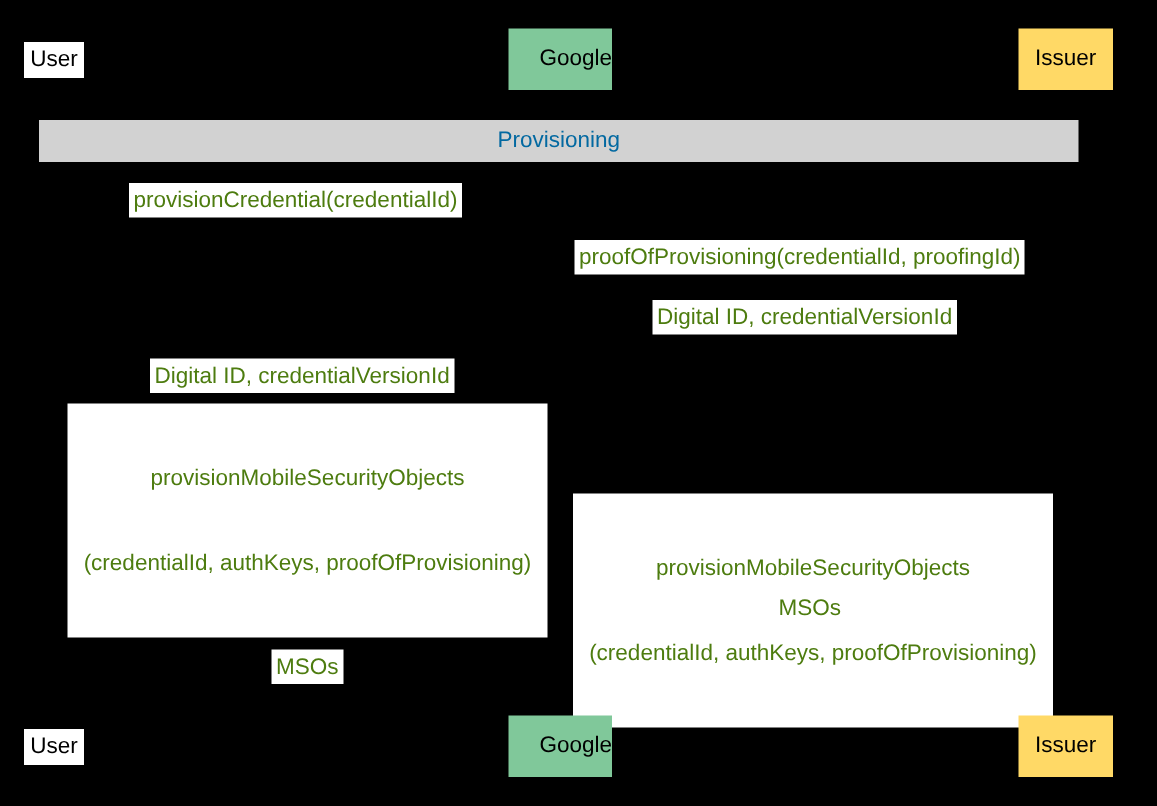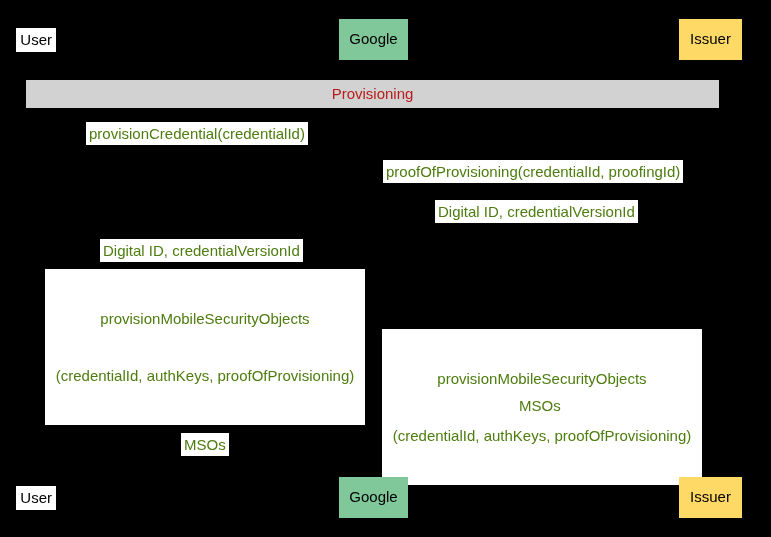--- a/index.html
+++ b/index.html
@@ -26,35 +26,36 @@
     align-items: center;
     justify-content: center;
     color: #000000;
     font-size: 15px;
     line-height: 1.1;
     white-space: nowrap;
   }
   .participant.plain {
     background: #ffffff;
     padding: 0 4px;
-    justify-content: flex-end;
+    justify-content: center;
   }
   .participant.green {
     background: #80c89a;
+    justify-content: flex-end;
   }
   .participant.yellow {
     background: #ffd966;
     text-align: right;
   }
   
   .fragment-bar {
     position: absolute;
     box-sizing: border-box;
     background: #d2d2d2;
-    color: #b91c1c;
+    color: #0369a1;
     display: flex;
     align-items: center;
     justify-content: center;
     font-size: 15px;
     line-height: 1.1;
   }
   
   .msg {
     position: absolute;
     box-sizing: border-box;

